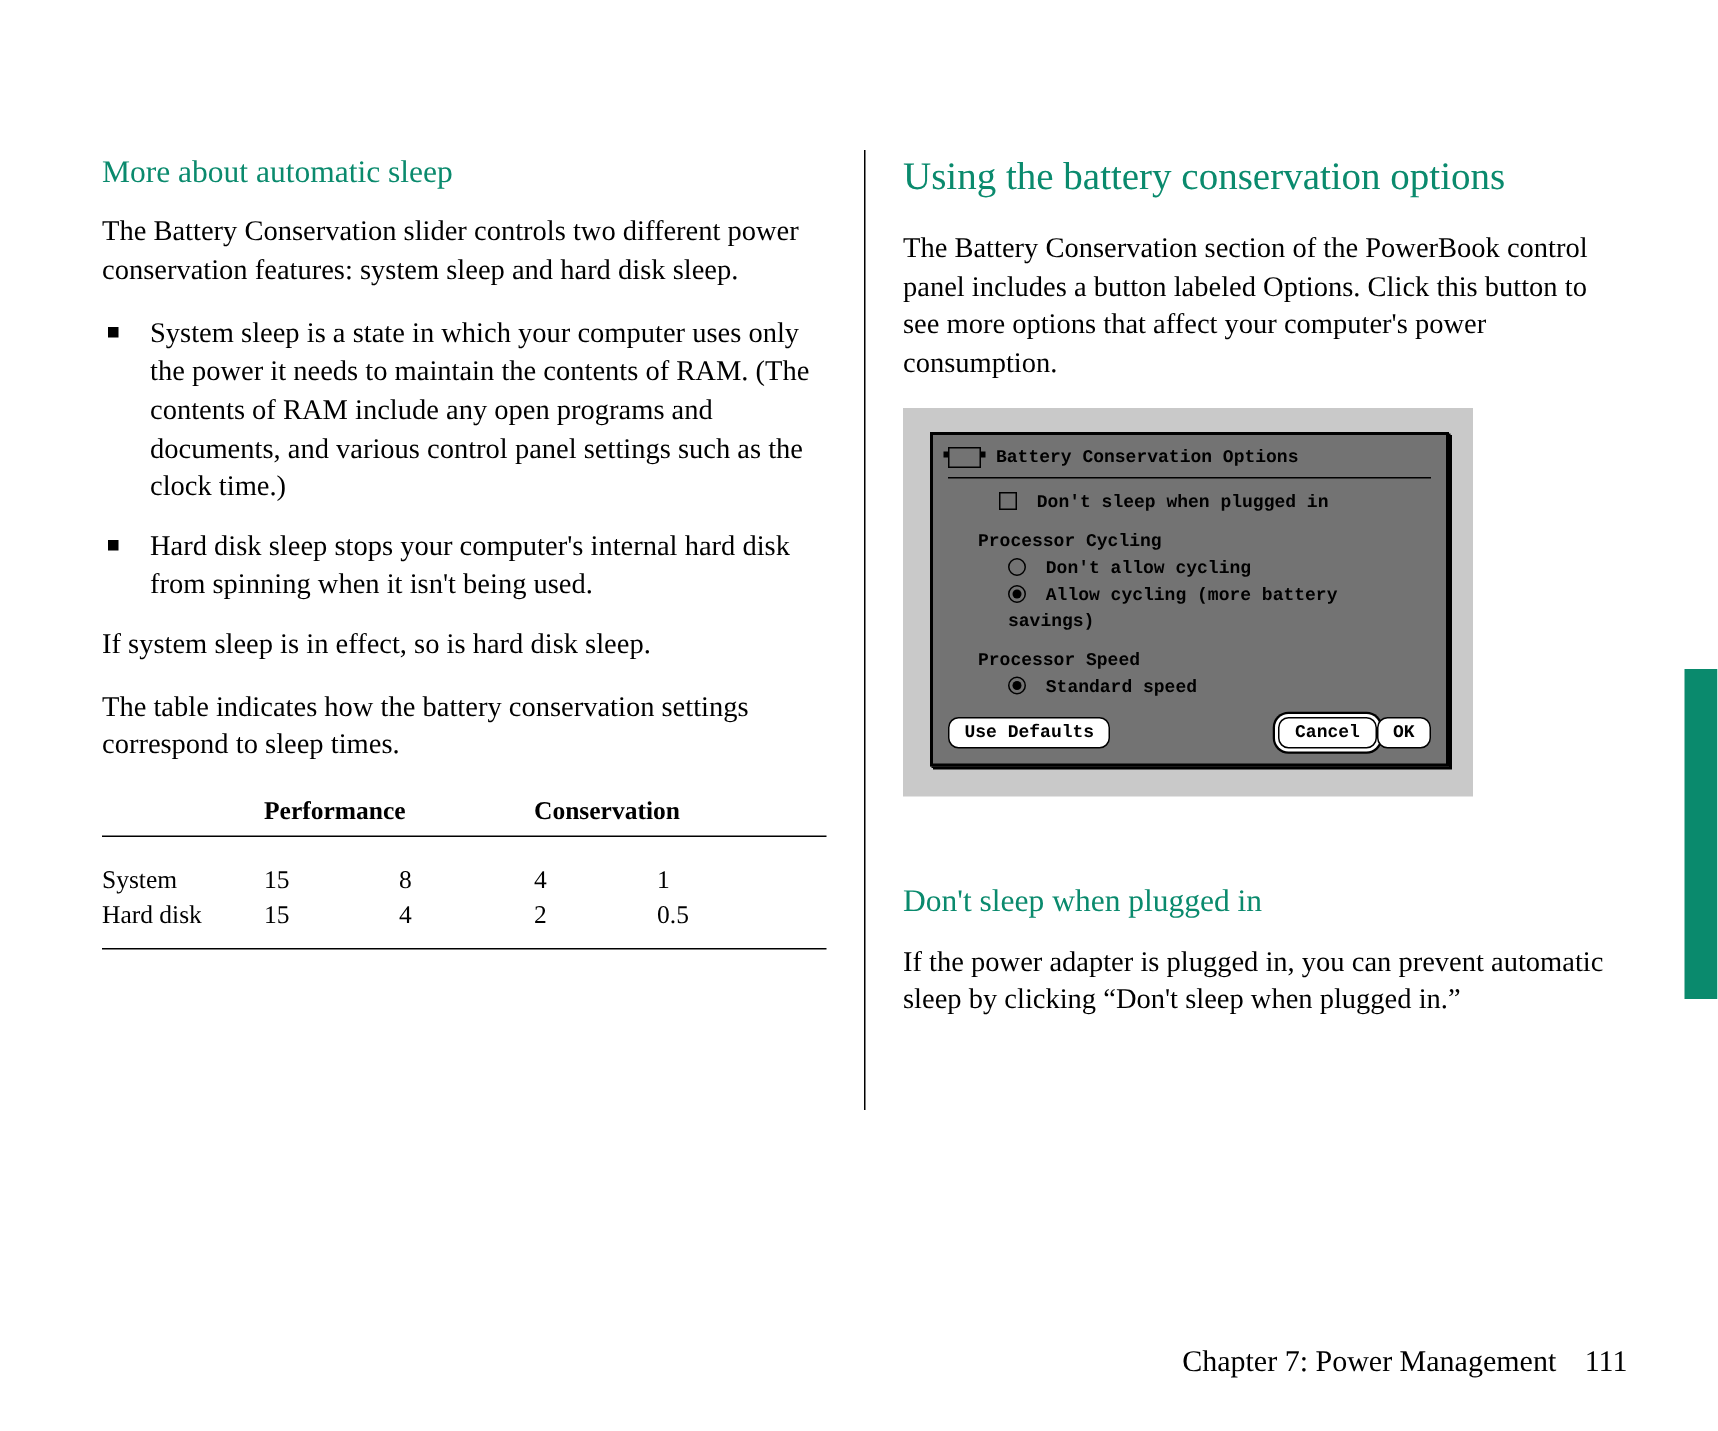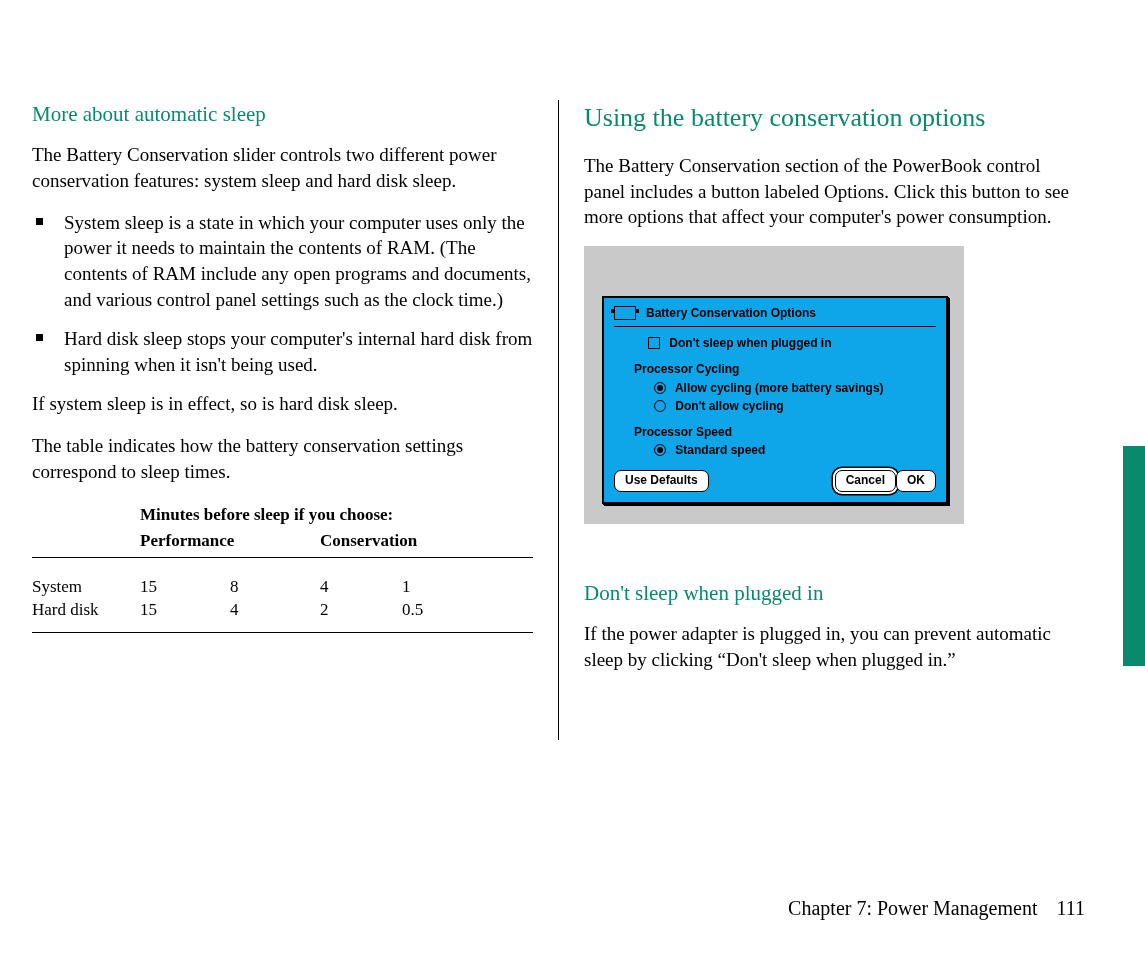--- a/index.html
+++ b/index.html
@@ -8,21 +8,21 @@
     width: 1145px;
     height: 954px;
     background: #ffffff;
     font-family: Georgia, "Times New Roman", serif;
     color: #000;
     position: relative;
     overflow: hidden;
   }
   .page {
     display: flex;
-    padding: 100px 60px 40px 32px;
+    padding: 100px 60px 40px 68px;
     gap: 0;
     height: 780px;
     box-sizing: border-box;
   }
   .col {
     flex: 1;
     font-size: 19px;
     line-height: 1.35;
     font-weight: 300;
   }
@@ -65,29 +65,28 @@
 
   
   .dialog-wrap {
     background: #c9c9c9;
     padding: 16px 16px 20px 18px;
     width: 346px;
     margin: 10px 0 55px 0;
     font-family: "Lucida Console", monospace; 
   }
   .dialog {
-    background: #0ea5e9;
+    background: #737373;
     border: 2px solid #000;
     box-shadow: 1px 1px 0 #000, 2px 2px 0 #000;
     padding: 7px 10px 10px 10px;
-    font-family: Liberation Sans, sans-serif;
+    font-family: Liberation Mono, monospace;
     font-size: 12px;
     font-weight: 700;
     position: relative;
-    margin-top: 34px;
   }
   .dlg-row { display: flex; align-items: center; }
   .battery-icon {
     width: 20px; height: 12px;
     border: 1.5px solid #000;
     position: relative;
     margin-right: 10px;
     flex-shrink: 0;
   }
   .battery-icon::before {
@@ -145,21 +144,20 @@
 
     <ul class="bullets">
       <li>System sleep is a state in which your computer uses only the power it needs to maintain the contents of RAM. (The contents of RAM include any open programs and documents, and various control panel settings such as the clock time.)</li>
       <li>Hard disk sleep stops your computer's internal hard disk from spinning when it isn't being used.</li>
     </ul>
 
     <p>If system sleep is in effect, so is hard disk sleep.</p>
     <p>The table indicates how the battery conservation settings correspond to sleep times.</p>
 
     <div class="sleep-table">
-      <div class="tbl-caption">Minutes before sleep if you choose:</div>
       <div class="tbl-headrow">
         <span class="c0"></span>
         <span class="c1">Performance</span>
         <span class="c2"></span>
         <span class="c3">Conservation</span>
         <span class="c4"></span>
       </div>
       <div class="tbl-body">
         <div class="tbl-row">
           <span class="c0">System</span>
@@ -190,26 +188,26 @@
           <span>Battery Conservation Options</span>
         </div>
         <div class="dlg-sep"></div>
         <div class="indent">
           <span class="chk"></span>
           <span>Don't sleep when plugged in</span>
         </div>
 
         <div class="grp-label">Processor Cycling</div>
         <div class="opt">
+          <span class="radio"></span>
+          <span>Don't allow cycling</span>
+        </div>
+        <div class="opt">
           <span class="radio checked"></span>
           <span>Allow cycling (more battery savings)</span>
-        </div>
-        <div class="opt">
-          <span class="radio"></span>
-          <span>Don't allow cycling</span>
         </div>
 
         <div class="grp-label">Processor Speed</div>
         <div class="opt">
           <span class="radio checked"></span>
           <span>Standard speed</span>
         </div>
 
         <div class="dlg-buttons">
           <span class="btn">Use Defaults</span>

